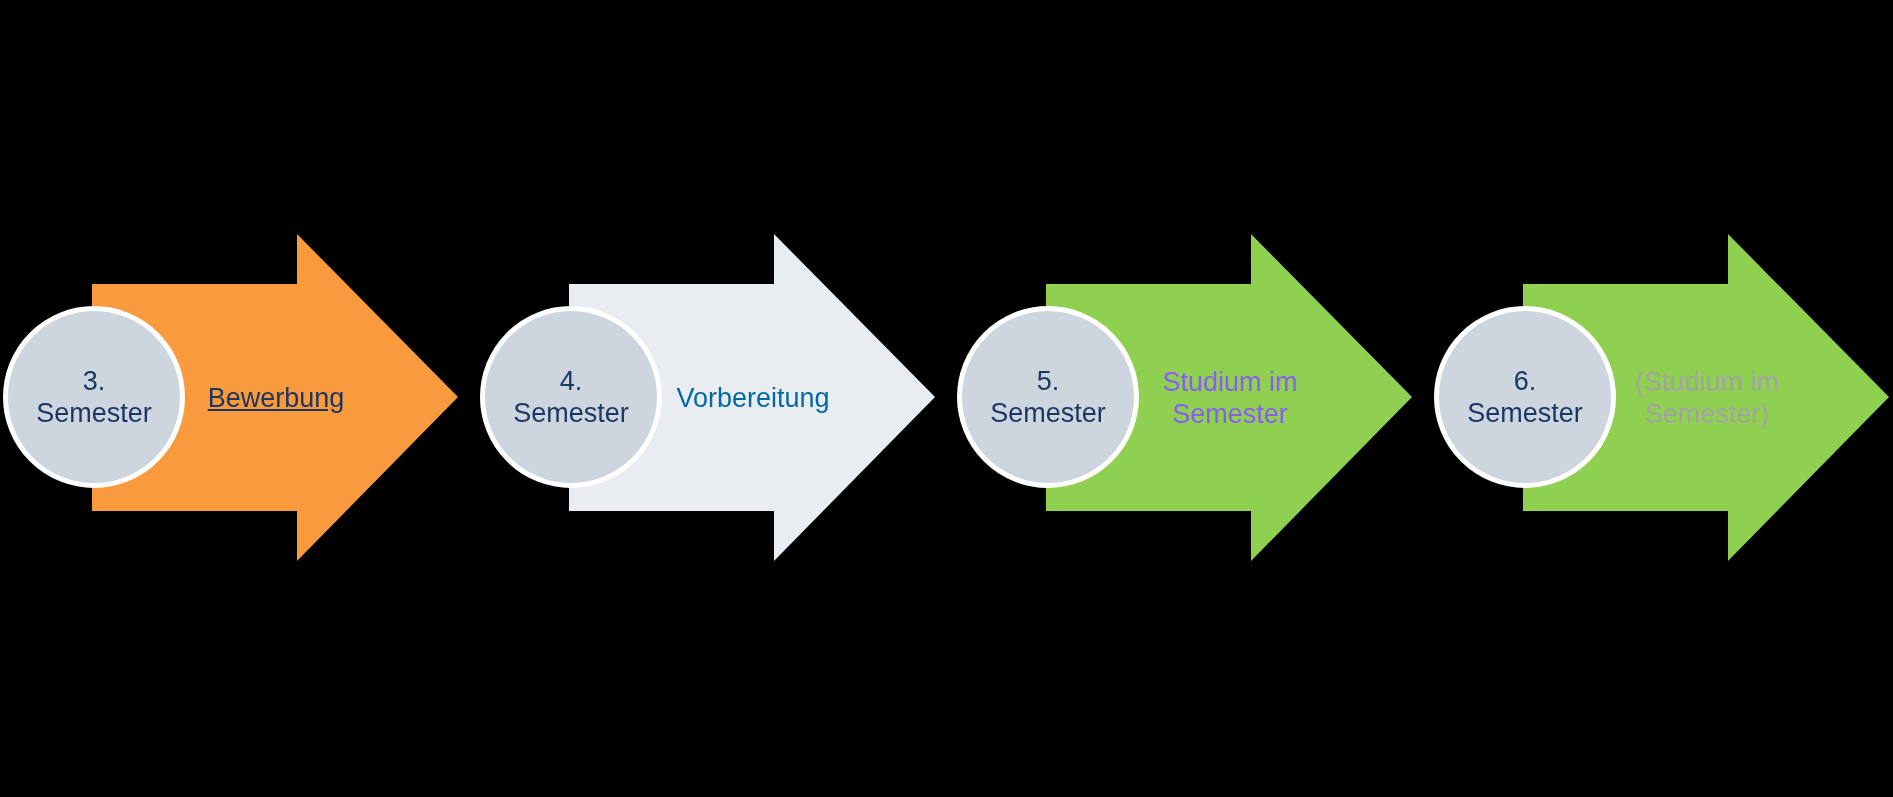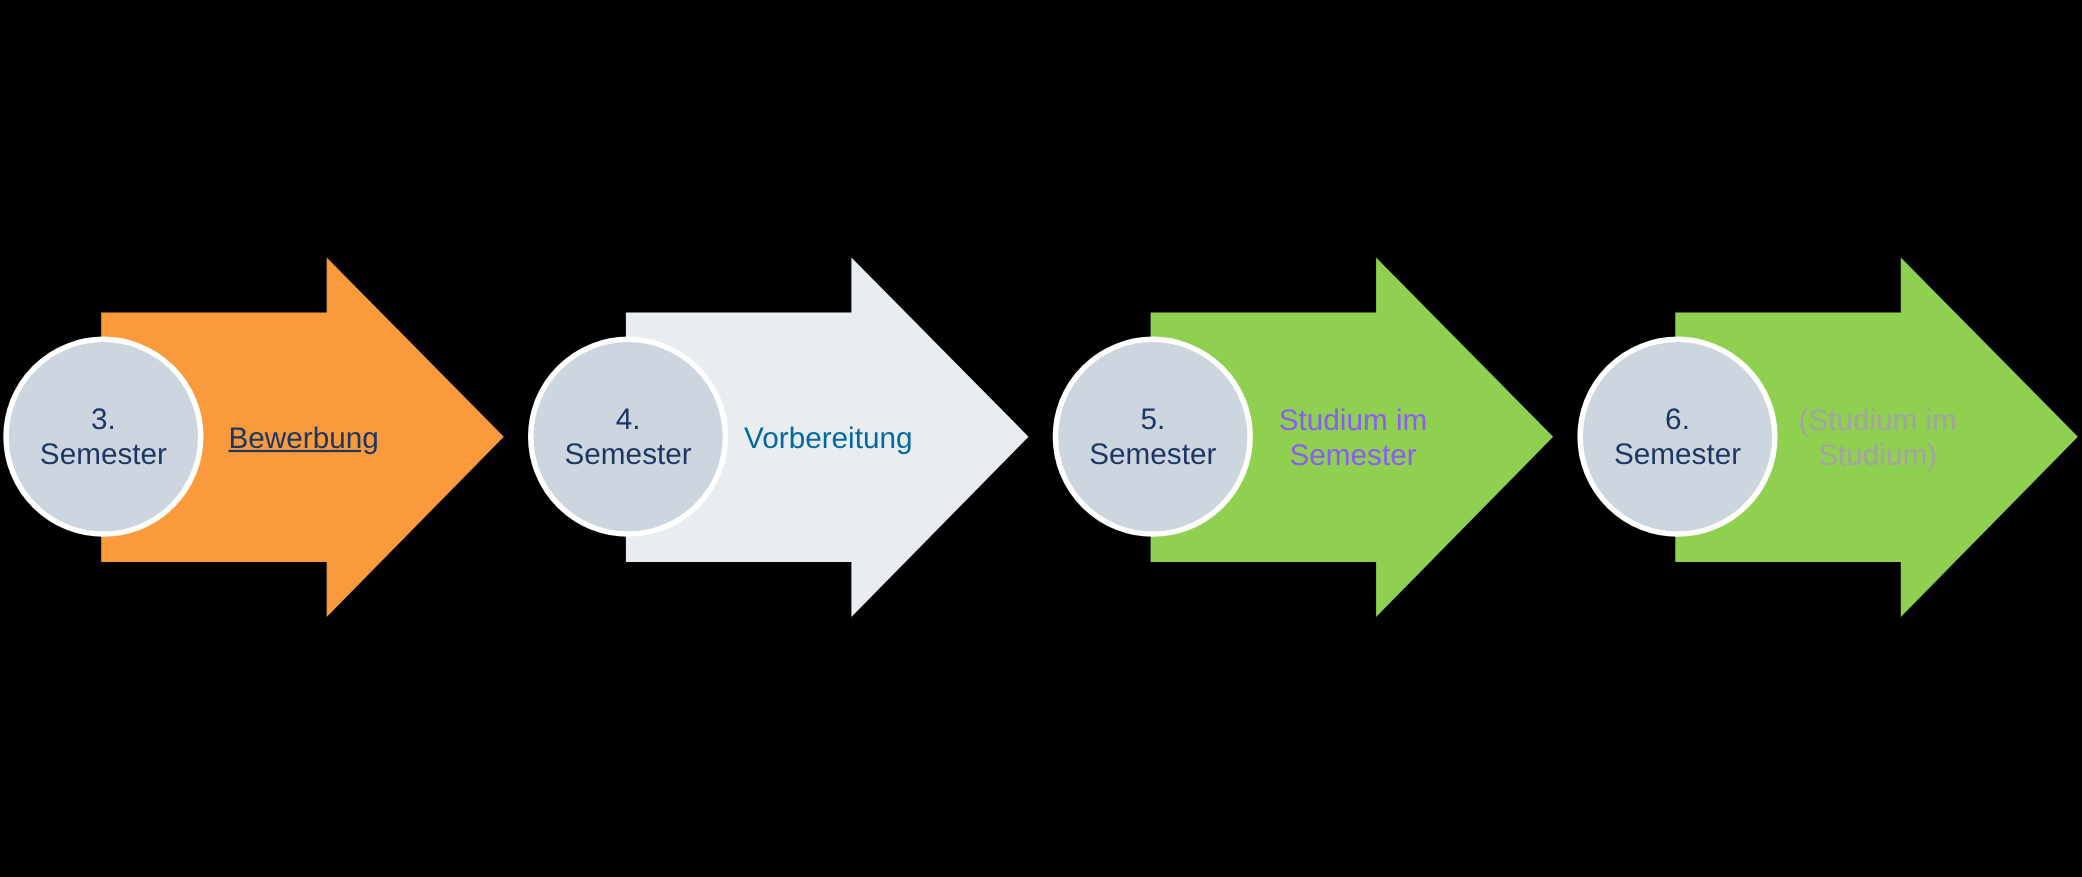--- a/index.html
+++ b/index.html
@@ -110,17 +110,17 @@
   <div class="stage" style="left:1431px">
     <svg class="arrow-svg" width="470" height="600" viewBox="0 0 470 600">
       <polygon points="92,284 297,284 297,234 458,397 297,561 297,511 92,511" fill="#8FD050"></polygon>
     </svg>
     <div class="circle" style="background-color: rgb(205, 213, 223); border-color: rgb(255, 255, 255); color: rgb(29, 55, 100);">
       <div class="line">6.</div>
       <div class="line">Semester</div>
     </div>
     <div class="step-label" style="color: #a3a3a3;">
       <div class="line">(Studium im</div>
-      <div class="line">Studium)</div>
+      <div class="line">Semester)</div>
     </div>
   </div>
 
 </div>
 
 </body></html>

